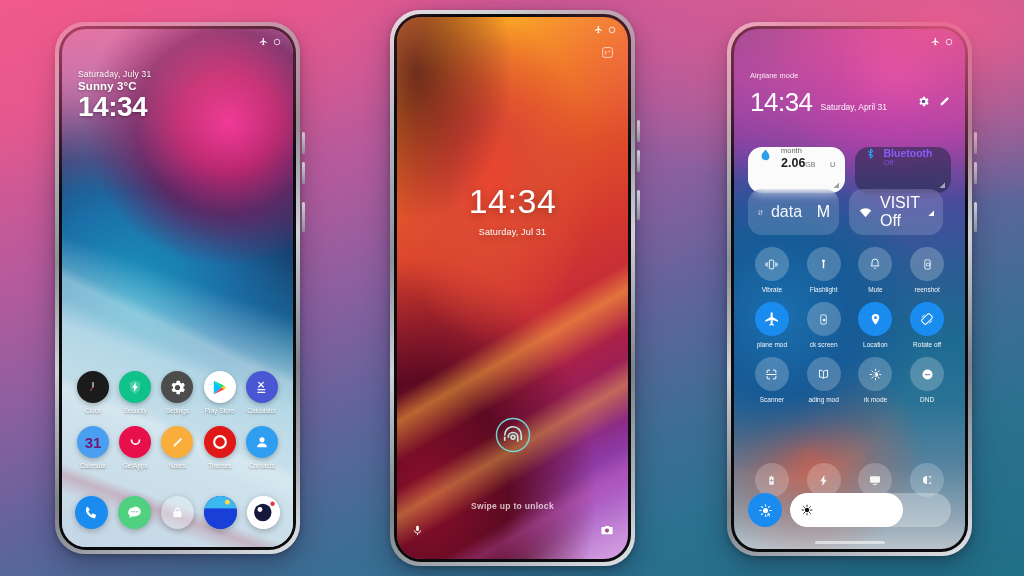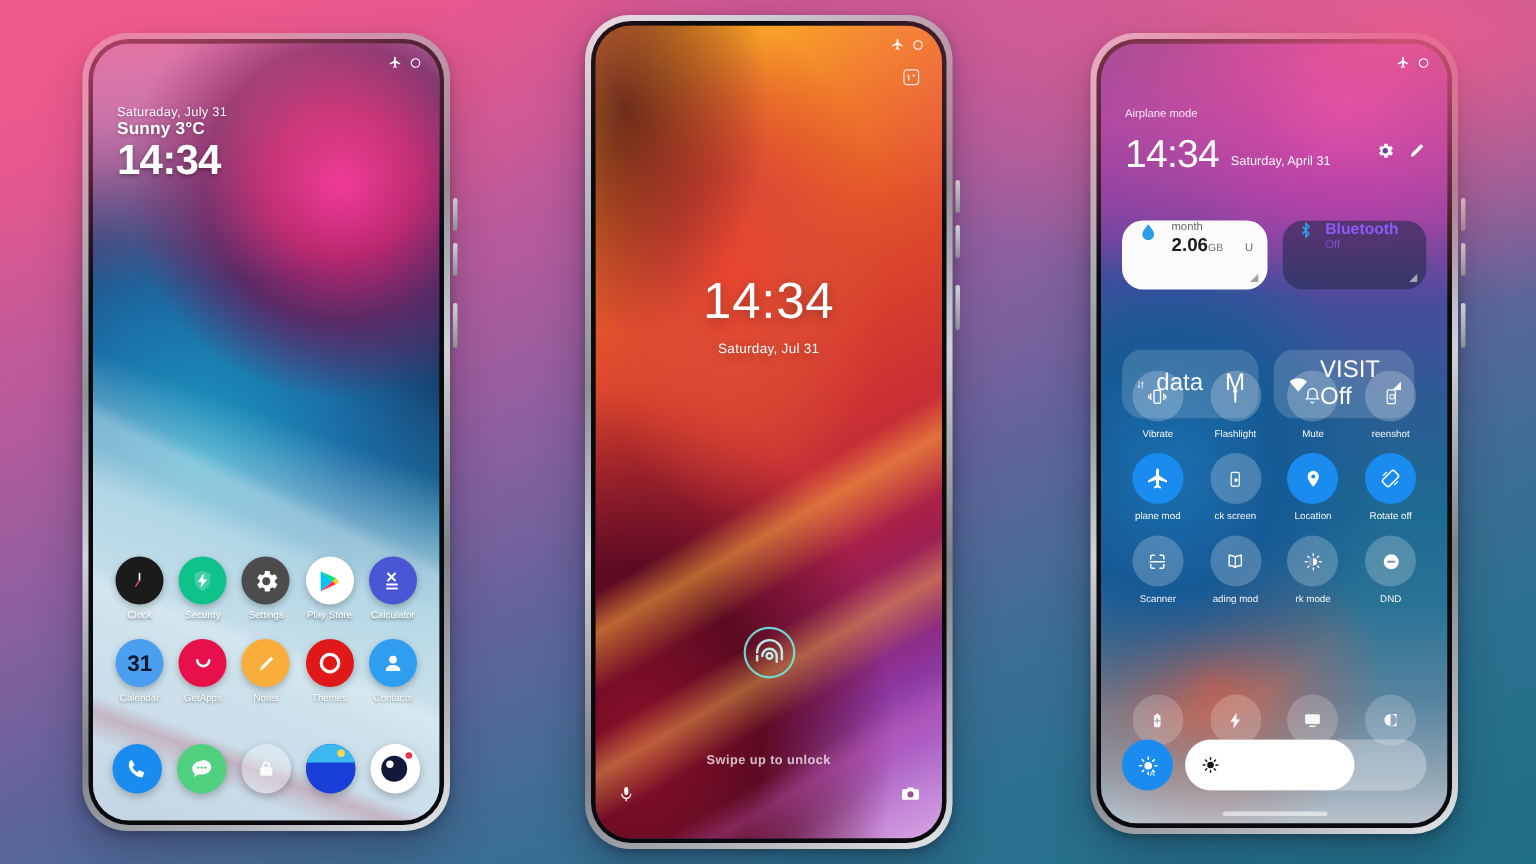--- a/index.html
+++ b/index.html
@@ -183,21 +183,21 @@
   .bt.dark  { background: rgba(30,40,70,.55); color: #8b5cf6; backdrop-filter: blur(4px); }
   .bt .btx { display: flex; flex-direction: column; justify-content: center; line-height: 1.15; }
   .bt .t1 { font-size: 7.5px; opacity: .7; }
   .bt .t2 { font-size: 12.5px; font-weight: 700; }
   .bt .t2 small { font-size: 7px; font-weight: 400; opacity: .65; }
   .bt .tb { font-size: 10.5px; font-weight: 700; }
   .bt .ts { font-size: 7.5px; opacity: .72; }
   .bt .corner { position: absolute; right: 6px; bottom: 5px; opacity: .55; }
   .bt .mbadge { position: absolute; right: 9px; top: 13px; font-size: 7.5px; opacity: .65; }
 
-  .big-tiles2 { position: absolute; left: 14px; right: 22px; top: 160px; display: flex; gap: 10px; margin-top: 44px; }
+  .big-tiles2 { position: absolute; left: 14px; right: 22px; top: 160px; display: flex; gap: 10px; }
   .bt2 {
     flex: 1; height: 46px; border-radius: 14px; position: relative;
     display: flex; align-items: center; padding: 0 9px; gap: 7px;
     background: rgba(255,255,255,.16); color: #fff; backdrop-filter: blur(4px);
   }
 
   .qs-grid { position: absolute; left: 12px; right: 12px; top: 218px; display: grid; grid-template-columns: repeat(4,1fr); row-gap: 9px; }
   .qt { display: flex; flex-direction: column; align-items: center; gap: 5px; }
   .qt .cc {
     width: 34px; height: 34px; border-radius: 50%;
@@ -311,21 +311,21 @@
                     <line x1="14" y1="5" x2="7" y2="12"></line>
                     <line x1="6" y1="16" x2="16" y2="16"></line>
                     <line x1="6" y1="20" x2="16" y2="20"></line>
                   </g>
                 </svg>
             </div>
             <div class="lbl">Calculator</div>
           </div>
 
           <div class="app">
-            <div class="ic" style="background:#4a9ff0;color:#0f172a;font-size:15px;font-weight:600">31</div>
+            <div class="ic" style="background:#4a9ff0;color:#701a75;font-size:15px;font-weight:600">31</div>
             <div class="lbl">Calendar</div>
           </div>
           <div class="app">
             <div class="ic" style="background:#e8104a">
               <svg width="19" height="19" viewBox="0 0 24 24">
                   <path d="M7 9a5 5 0 0 0 10 0" fill="none" stroke="#fff" stroke-width="2.2" stroke-linecap="round"></path>
                 </svg>
             </div>
             <div class="lbl">GetApps</div>
           </div>

